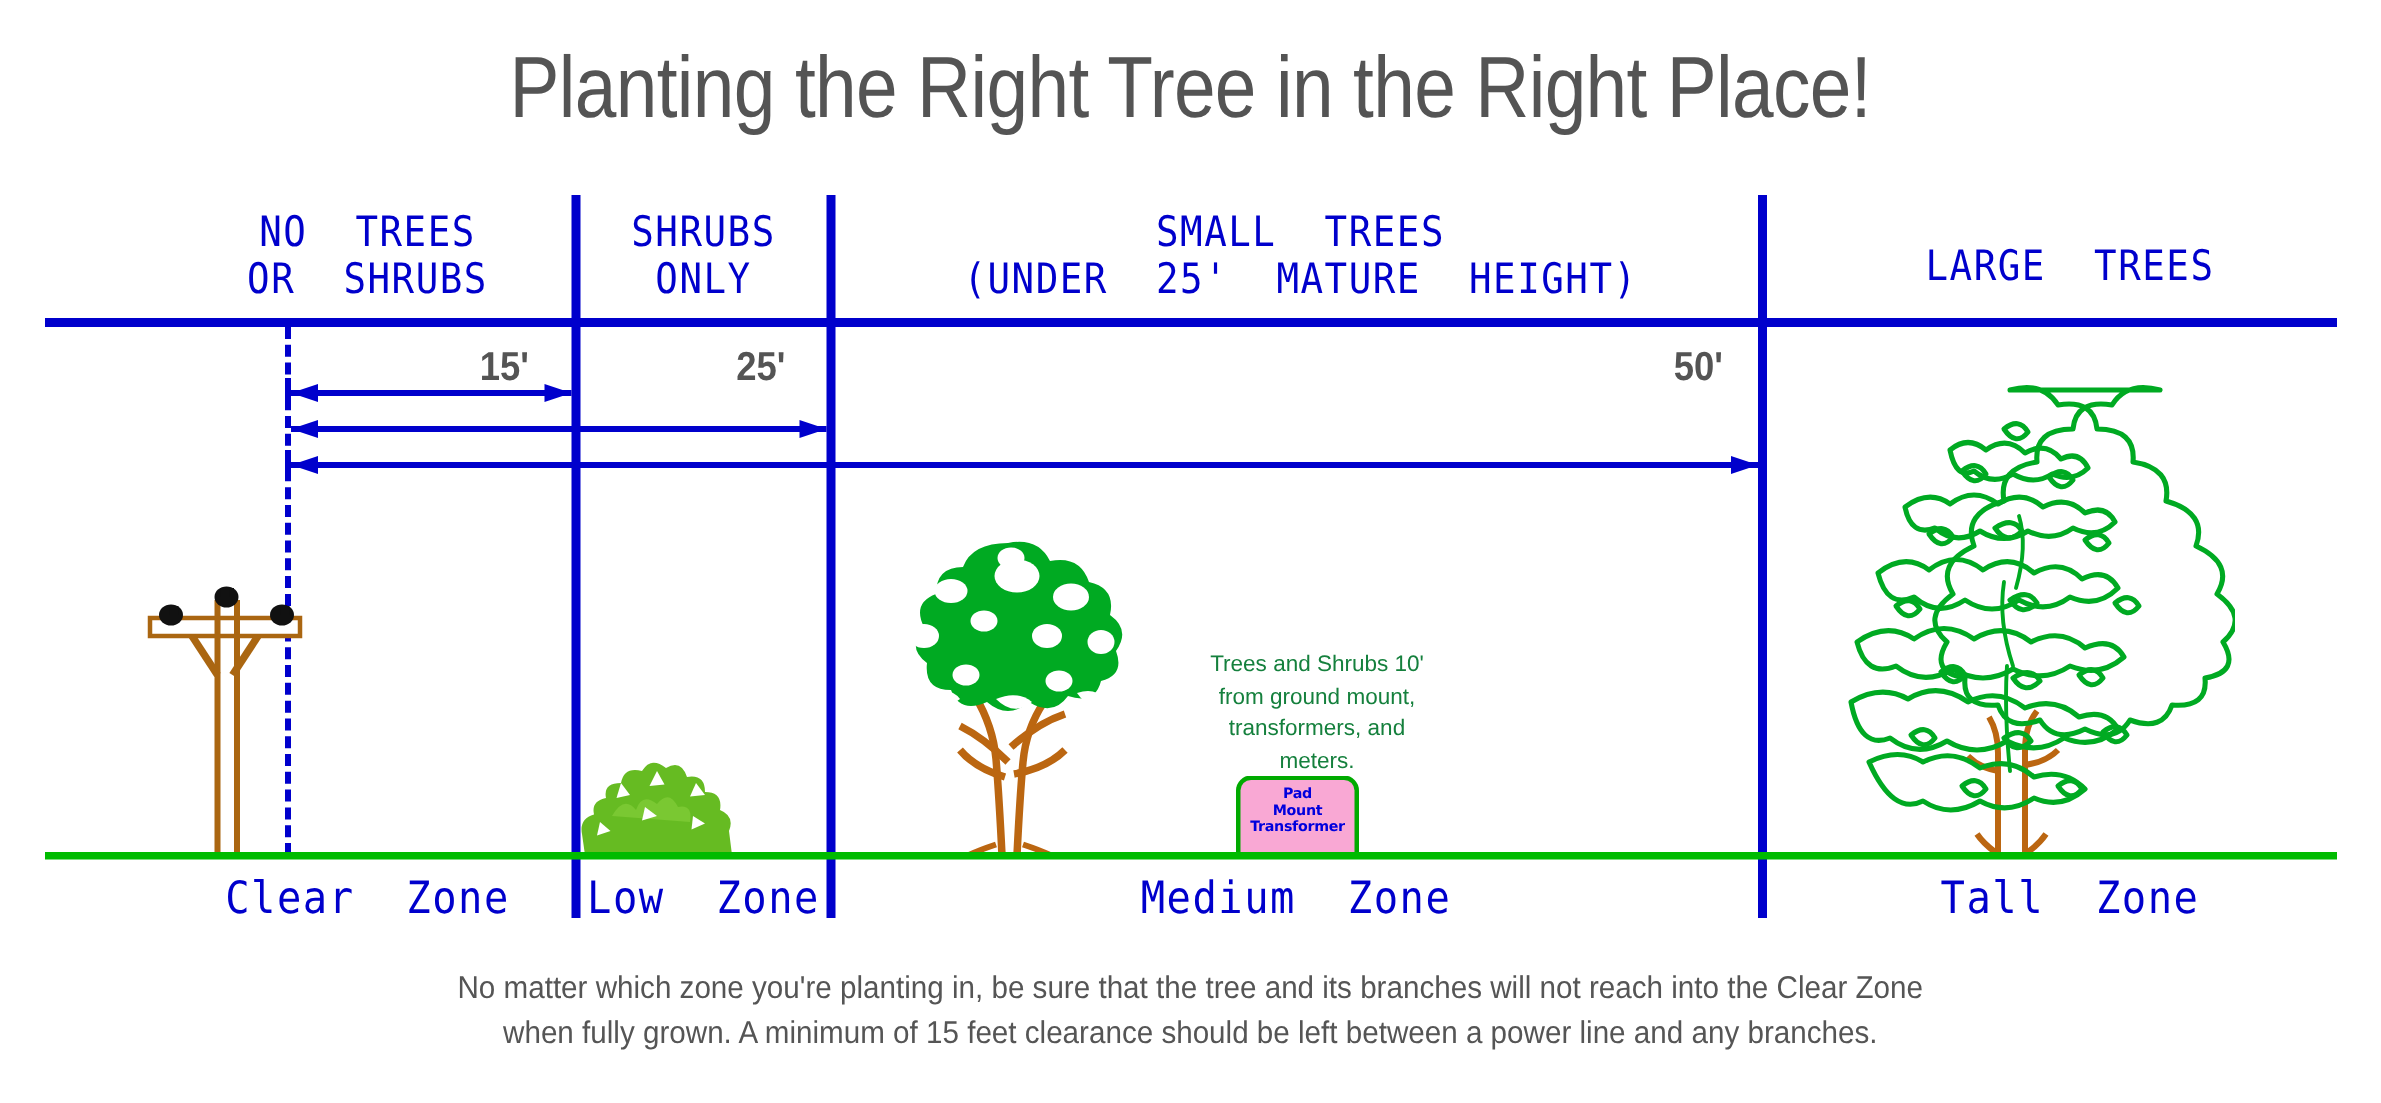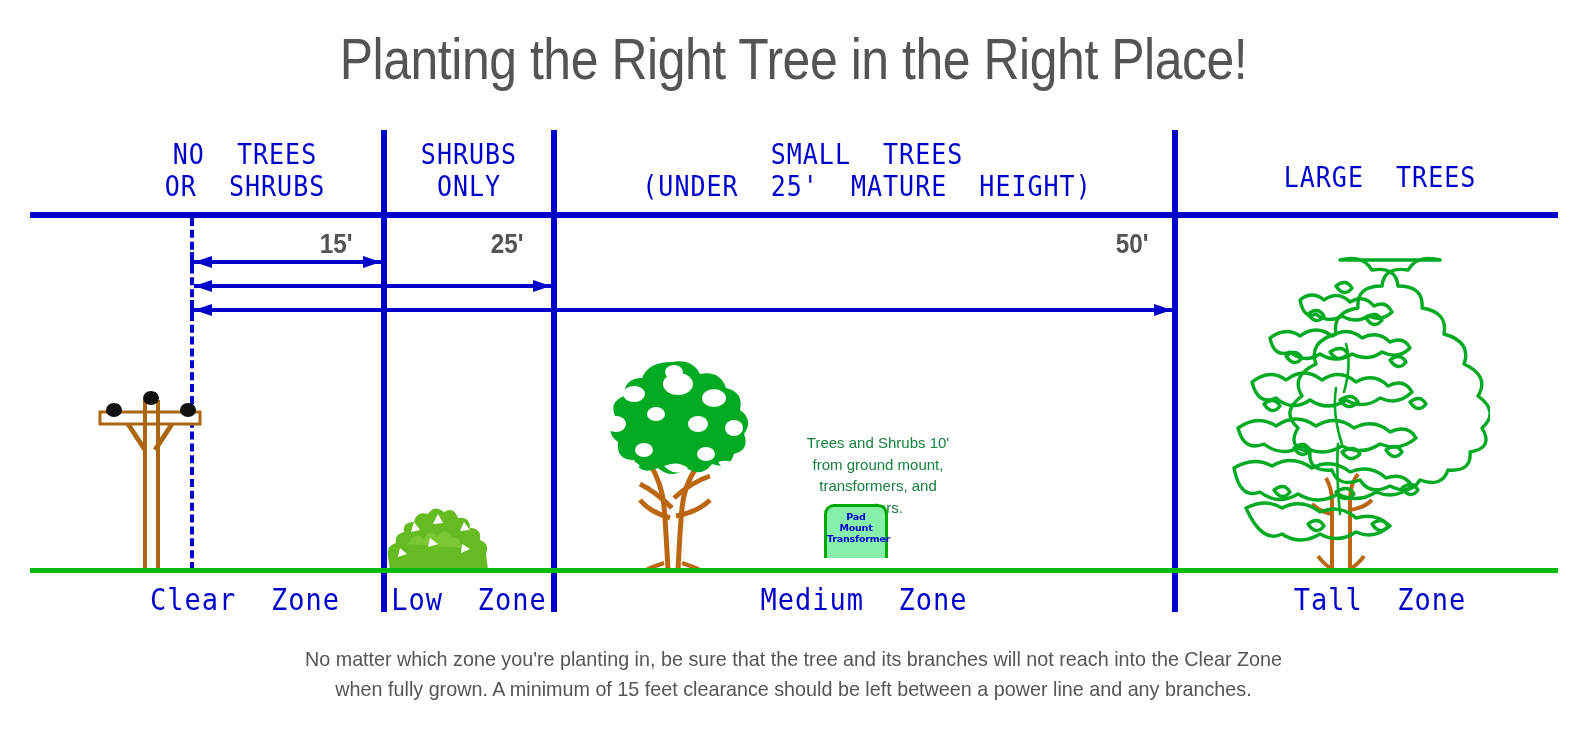--- a/index.html
+++ b/index.html
@@ -111,28 +111,28 @@
     line-height: 30px;
     transform: scaleX(0.94);
     transform-origin: 50% 50%;
     white-space: pre-line;
   }
 
   
   #transformer-box {
     position: absolute;
     left: 824px;
-    top: 504px;
-    width: 64px;
+    top: 517px;
+    width: 82px;
     height: 54px;
     border: 3px solid #00aa00;
     border-bottom: none;
     border-radius: 10px 10px 0 0;
     box-sizing: border-box;
-    background: #86efac;
+    background: #f9a8d4;
   }
   #transformer-label {
     position: absolute;
     left: 0;
     top: 4px;
     width: 100%;
     text-align: center;
     color: #0000dd;
     font-family: "DejaVu Sans", sans-serif;
     font-weight: 700;

